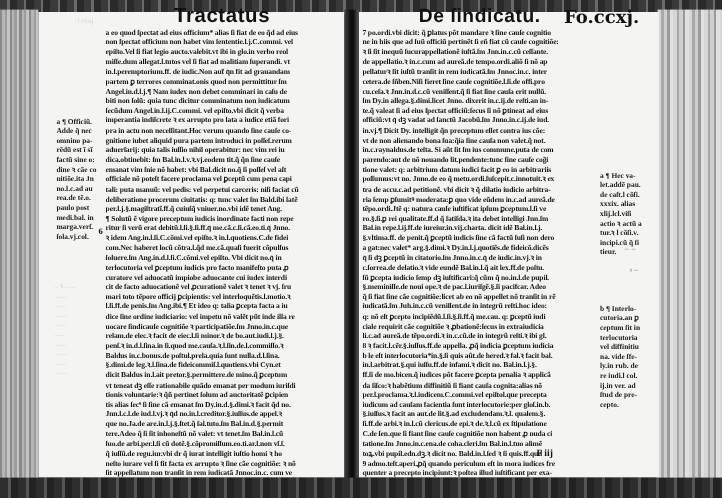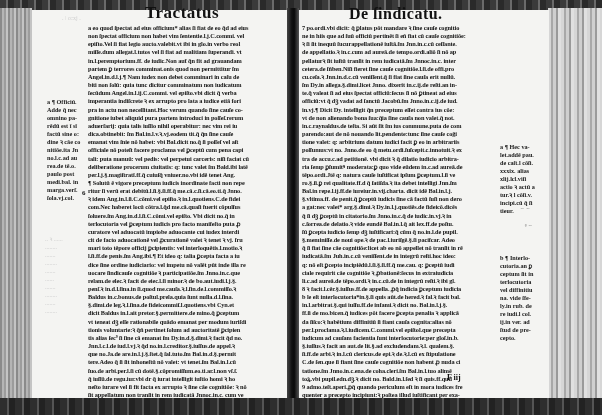--- a/index.html
+++ b/index.html
@@ -6,21 +6,21 @@
   body{width:602px;height:415px;overflow:hidden;background:#2a2a2a;position:relative;font-family:"DejaVu Serif",serif;}
   .scan{position:absolute;left:0;top:0;width:602px;height:415px;background:#1c1c1c;}
   .top-edge{position:absolute;left:0;top:0;width:602px;height:12px;background:repeating-linear-gradient(90deg,#3a3a3a 0 6px,#6a6a6a 6px 8px,#2a2a2a 8px 14px);}
   .bottom-edge{position:absolute;left:0;top:398px;width:602px;height:17px;background:repeating-linear-gradient(90deg,#2e2e2e 0 7px,#555 7px 9px,#222 9px 15px);}
   .fore-left{position:absolute;left:0;top:8px;width:32px;height:396px;background:repeating-linear-gradient(90deg,#8a8a8a 0 2px,#b5b5b5 2px 4px,#9c9c9c 4px 6px,#c4c4c4 6px 8px);}
   .fore-right{position:absolute;left:548px;top:8px;width:54px;height:396px;background:repeating-linear-gradient(90deg,#d6d6d6 0 3px,#a8a8a8 3px 5px,#cfcfcf 5px 8px,#9a9a9a 8px 10px,#e0e0e0 10px 13px);}
   .page{position:absolute;top:10px;height:388px;background:#f4f4f2;}
   .page-left{left:32px;width:255px;}
   .page-right{left:299px;width:250px;}
   .gutter{position:absolute;left:287px;top:8px;width:12px;height:398px;background:linear-gradient(90deg,#444 0,#111 40%,#0a0a0a 60%,#555 100%);}
-  .running-head{position:absolute;font-family:Liberation Serif, serif;font-weight:bold;color:#111;letter-spacing:0.5px;}
+  .running-head{position:absolute;font-family:Liberation Sans, sans-serif;font-weight:bold;color:#111;letter-spacing:0.5px;}
   .rh-left{left:145px;top:3px;font-size:17px;}
   .rh-right{left:333px;top:5px;font-size:16px;margin-left:16px;}
   .folio{position:absolute;left:470px;top:5px;font-size:15px;font-weight:bold;color:#111;font-family:"DejaVu Serif",serif;}
   .col{position:absolute;color:#151515;font-family:"Liberation Serif",serif;font-size:6.3px;line-height:8.15px;text-align:justify;font-weight:bold;letter-spacing:-0.1px;}
   .col p{margin:0;white-space:nowrap;overflow:hidden;}
   .col-left{left:88px;top:24px;width:196px;}
   .col-right{left:302px;top:24px;width:190px;}
   .gloss{position:absolute;color:#1a1a1a;font-family:"Liberation Serif",serif;font-size:6.2px;line-height:8px;font-weight:bold;}
   .gloss p{margin:0;white-space:nowrap;}
   .gloss-left{left:47px;top:98px;width:40px;}
@@ -55,20 +55,21 @@
       <p>.......</p>
       <p>......</p>
       <p>.......</p>
       <p>........</p>
       <p>.......</p>
       <p>........</p>
   </div>
 
   <div class="running-head rh-left">Tractatus</div>
   <div class="running-head rh-right">De ſindicatu.</div>
+  <div class="folio">Fo.ccxj.</div>
 
   <div class="col col-left" id="colLeft">
       <p>a eo quod ſpectat ad eius officium* alias ſi fiat de eo q̃d ad eius</p>
       <p>non ſpectat officium non habet vim ſententie.l.j.C.commi. vel</p>
       <p>epiſto.Vel ſi fiat legio aucto.valebit.vt ibi in glo.in verbo reol</p>
       <p>miſſe.dum allegat.l.tutos vel ſi fiat ad malitiam ſuperandi. vt</p>
       <p>in.l.peremptorium.ff. de iudic.Non aut̃ q̃n fit ad grauandam</p>
       <p>partem ꝑ terrores comminat.onis quod non permittitur ſm</p>
       <p>Angel.in.d.l.j.¶ Nam iudex non debet comminari in caſu de</p>
       <p>biti non ſolũ: quia tunc dicitur comminatum non iudicatum</p>

